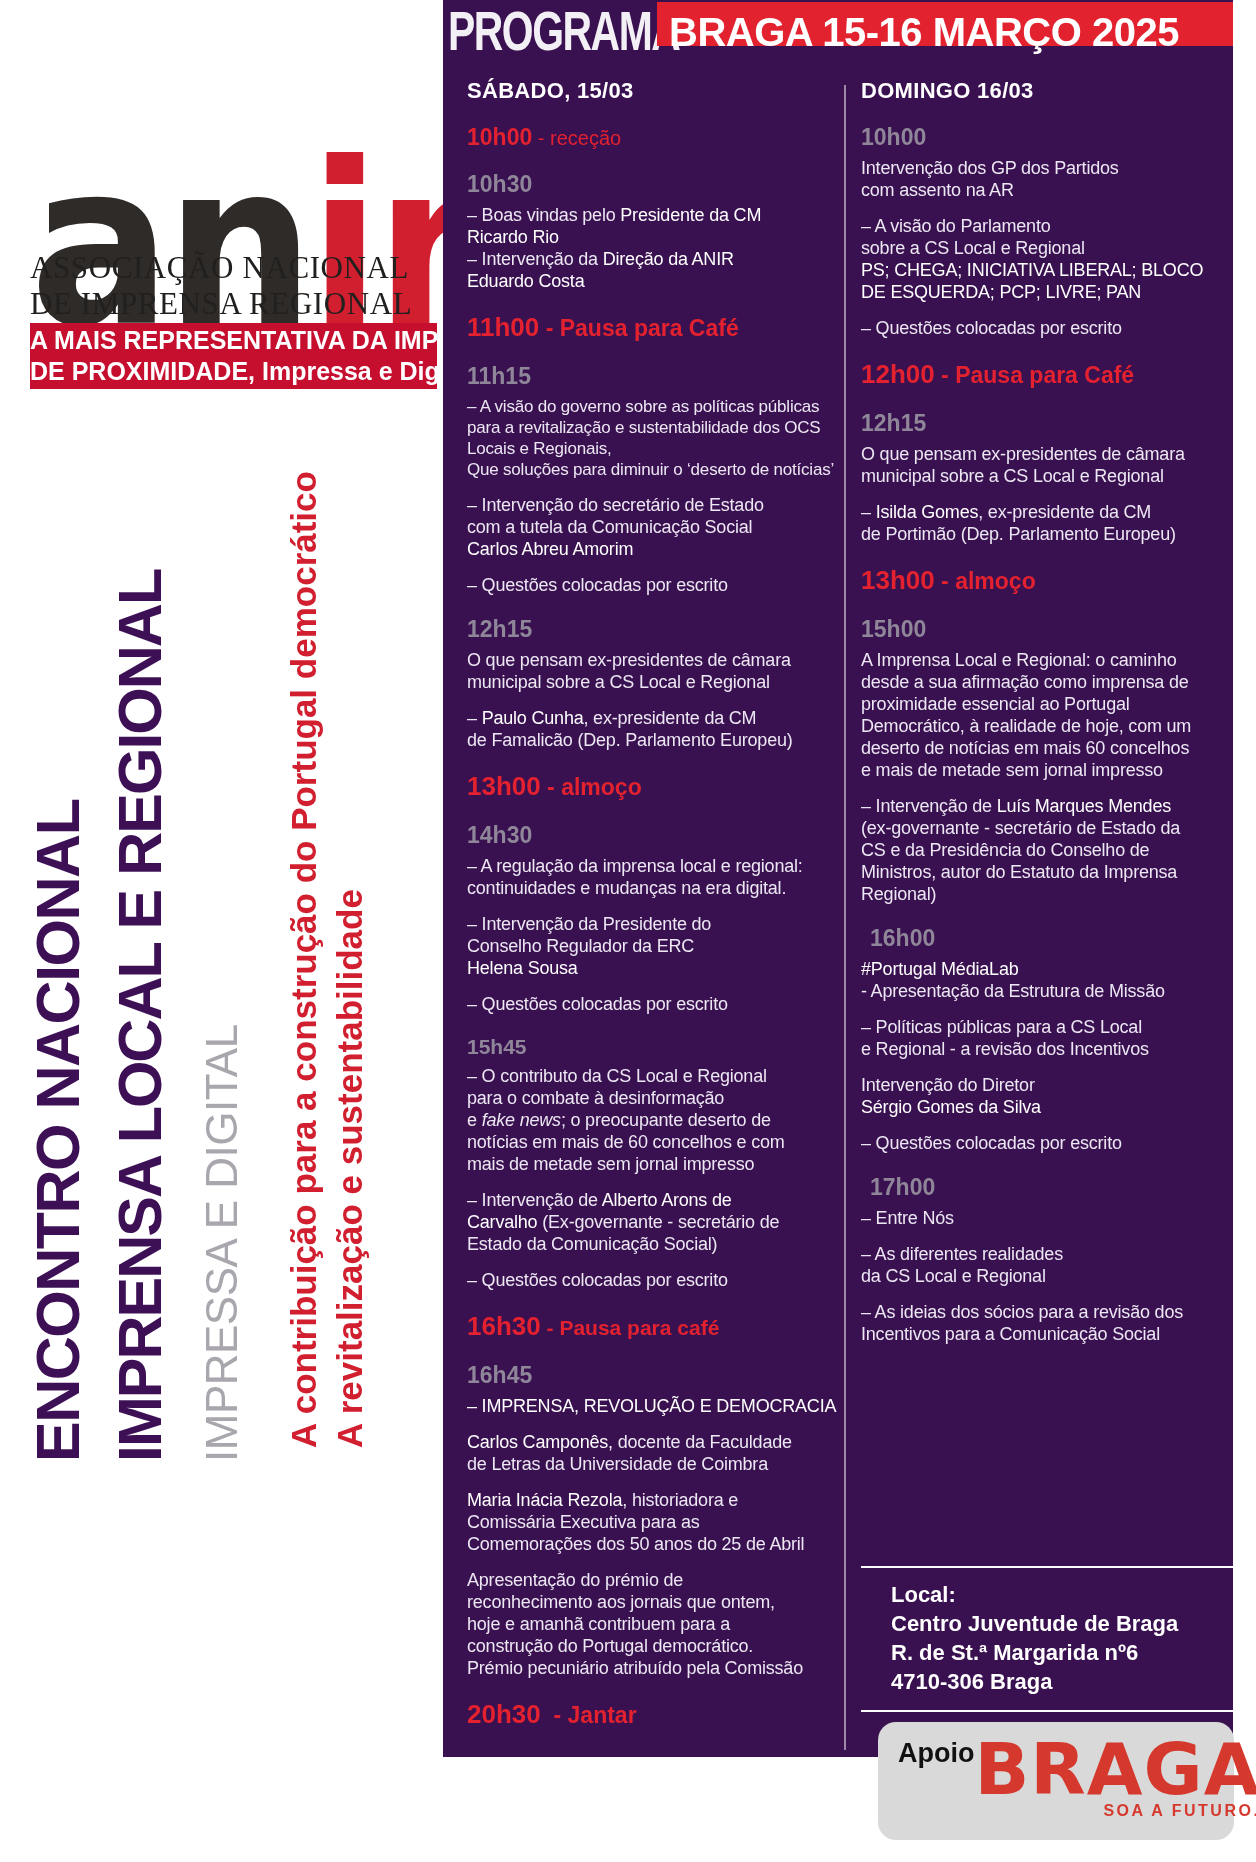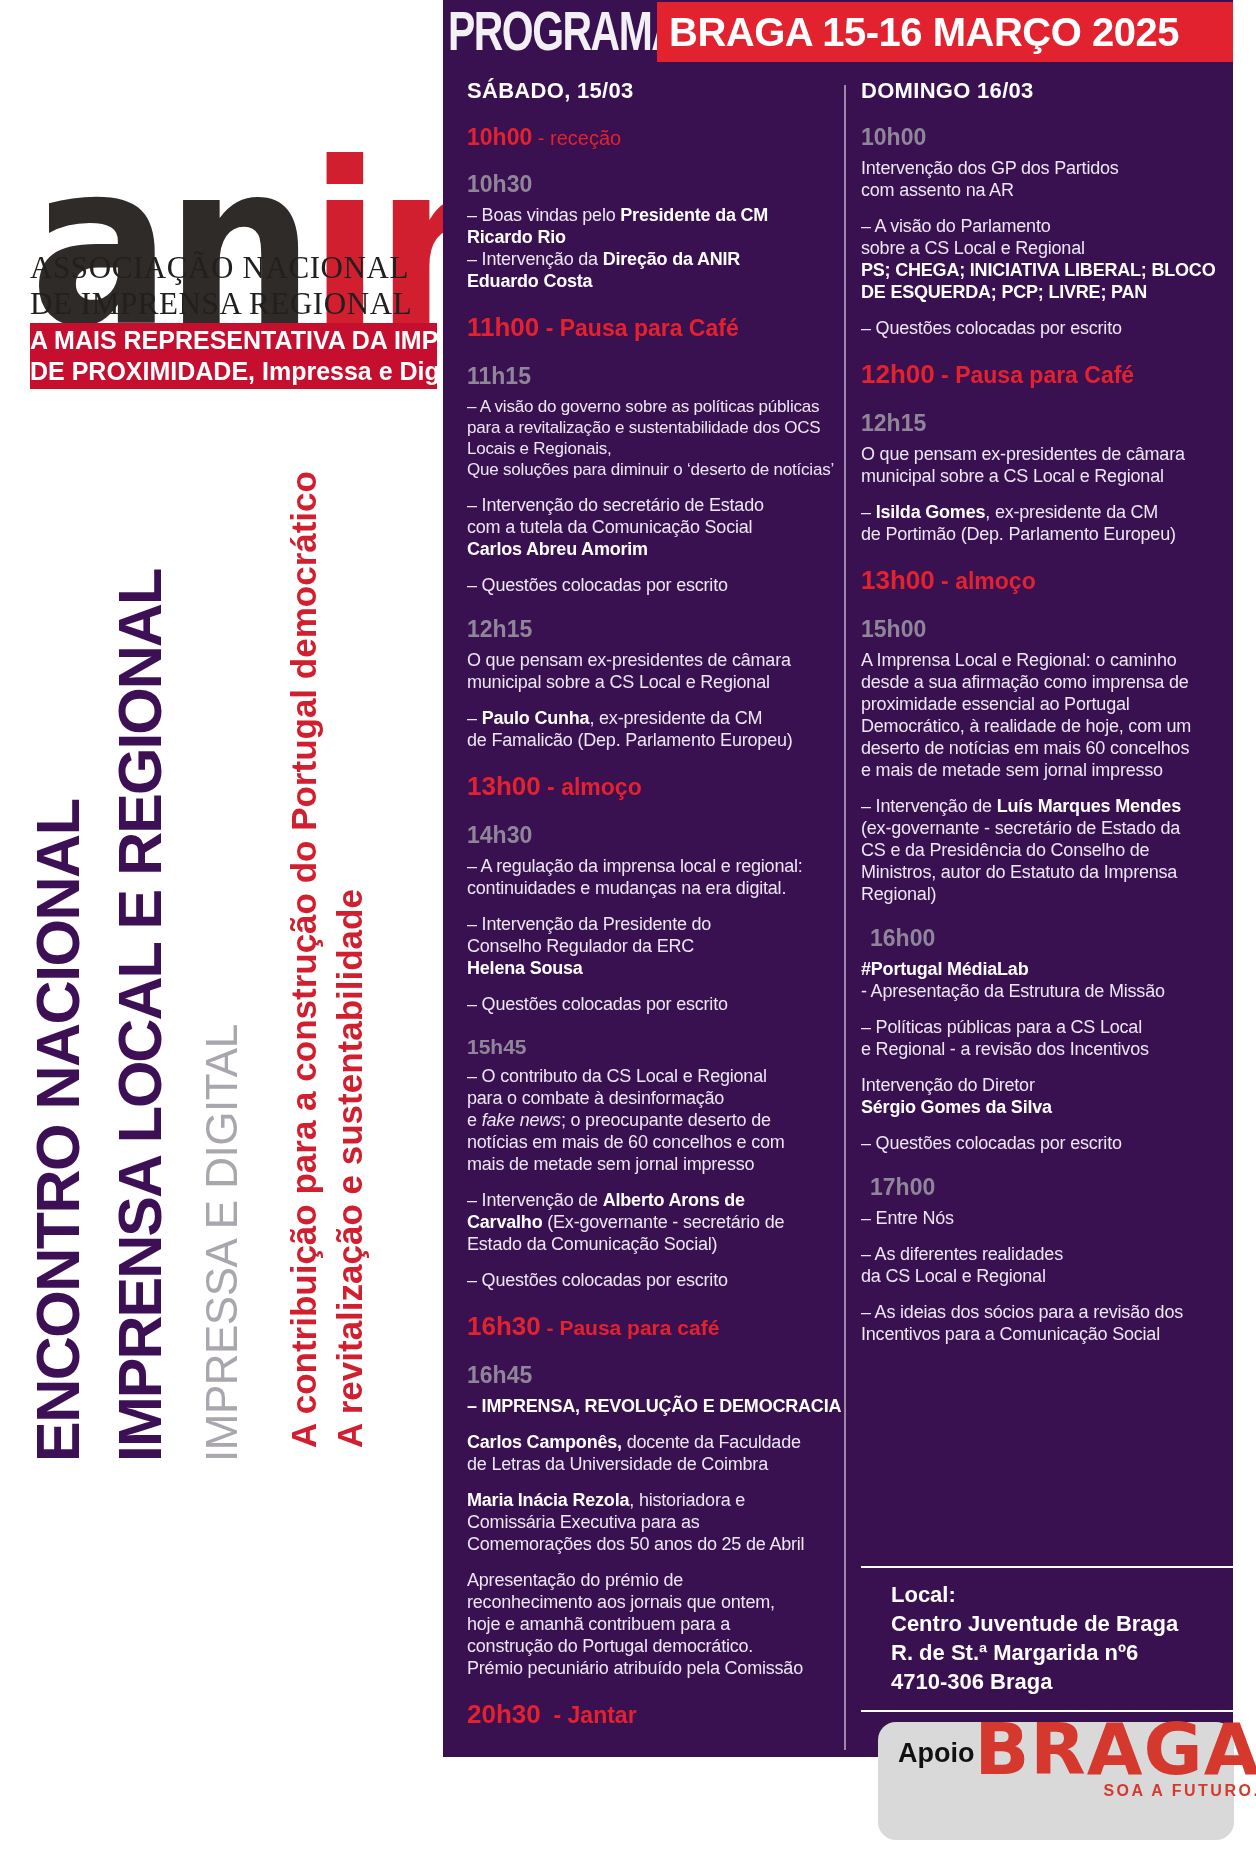--- a/index.html
+++ b/index.html
@@ -34,21 +34,21 @@
   #vt-sub   {left:200px;top:1462px;font-size:44px;letter-spacing:-.5px;color:#a9a6ad;font-weight:400}
   #vt-red1  {left:286px;top:1448px;font-size:35px;color:#d11f2f}
   #vt-red2  {left:332px;top:1448px;font-size:35px;color:#d11f2f}
 
   
   .main{position:absolute;left:443px;top:0;width:790px;height:1757px;background:#3a1150}
 
   .programa{position:absolute;left:5px;top:0;color:#f2eff5;font-weight:700;
             font-size:56px;line-height:62px;letter-spacing:-2px;white-space:nowrap;
             transform:scaleX(.73);transform-origin:0 0}
-  .datebox{position:absolute;left:214px;top:2px;width:576px;height:60px;background:#e32230;
+  .datebox{position:absolute;left:214px;top:2px;width:576px;height:44px;background:#e32230;
            color:#fff;font-weight:700;font-size:40px;line-height:60px;padding-left:12px;
            box-sizing:border-box;letter-spacing:-.5px;white-space:nowrap}
   .divider{position:absolute;left:401px;top:85px;width:2px;height:1665px;
            background:rgba(255,255,255,.5)}
 
   .col{position:absolute;top:78px;width:374px;overflow:hidden}
   #col-sat{left:24px}
   #col-sun{left:418px}
 
   .day-header{font-size:22px;font-weight:700;color:#fff;letter-spacing:.3px;margin-bottom:10px;white-space:pre}
@@ -61,31 +61,31 @@
   .brk .s.ssm{font-size:21px}
 
   .session{margin:20px 0}
   .time{color:#8f8799;font-size:23px;font-weight:700;margin-bottom:6px;white-space:pre}
   .time.tsm{font-size:21px}
   .session.indent .time{padding-left:9px}
   .para{margin-top:14px}
   .time + .para{margin-top:0}
   .line{font-size:18px;line-height:22px;color:#ece7f3;white-space:pre;letter-spacing:-.2px}
   .para.small .line{font-size:17px;line-height:21px}
-  .line .b{font-weight:700;color:#fff}
+  .line .b{font-weight:400;color:#fff}
   .line .i{font-style:italic}
 
   .local-box{position:absolute;left:418px;top:1566px;width:372px;box-sizing:border-box;
              border-top:2px solid #fff;border-bottom:2px solid #fff;
              padding:12px 0 14px 30px;color:#fff}
   .local-line{font-size:22px;font-weight:700;line-height:29px;white-space:pre}
 
   .apoio-box{position:absolute;left:435px;top:1722px;width:356px;height:118px;
              background:#d9d9d9;border-radius:18px;box-sizing:border-box;
-             display:flex;align-items:flex-start;padding:0 20px}
+             display:flex;align-items:center;padding:0 20px}
   .apoio-label{color:#111;font-weight:700;font-size:27px;align-self:flex-start;margin-top:16px}
   .braga{margin-left:auto;text-align:right}
   .braga-word{color:#d5392e;font-weight:700;font-size:72px;line-height:54px;
               font-family:"DejaVu Sans",sans-serif;letter-spacing:1px}
   .braga-tag{color:#d5392e;font-weight:700;font-size:16px;letter-spacing:2.5px;margin-top:6px;white-space:pre}
 </style>
 </head>
 <body>
 
 <div class="left-panel">

